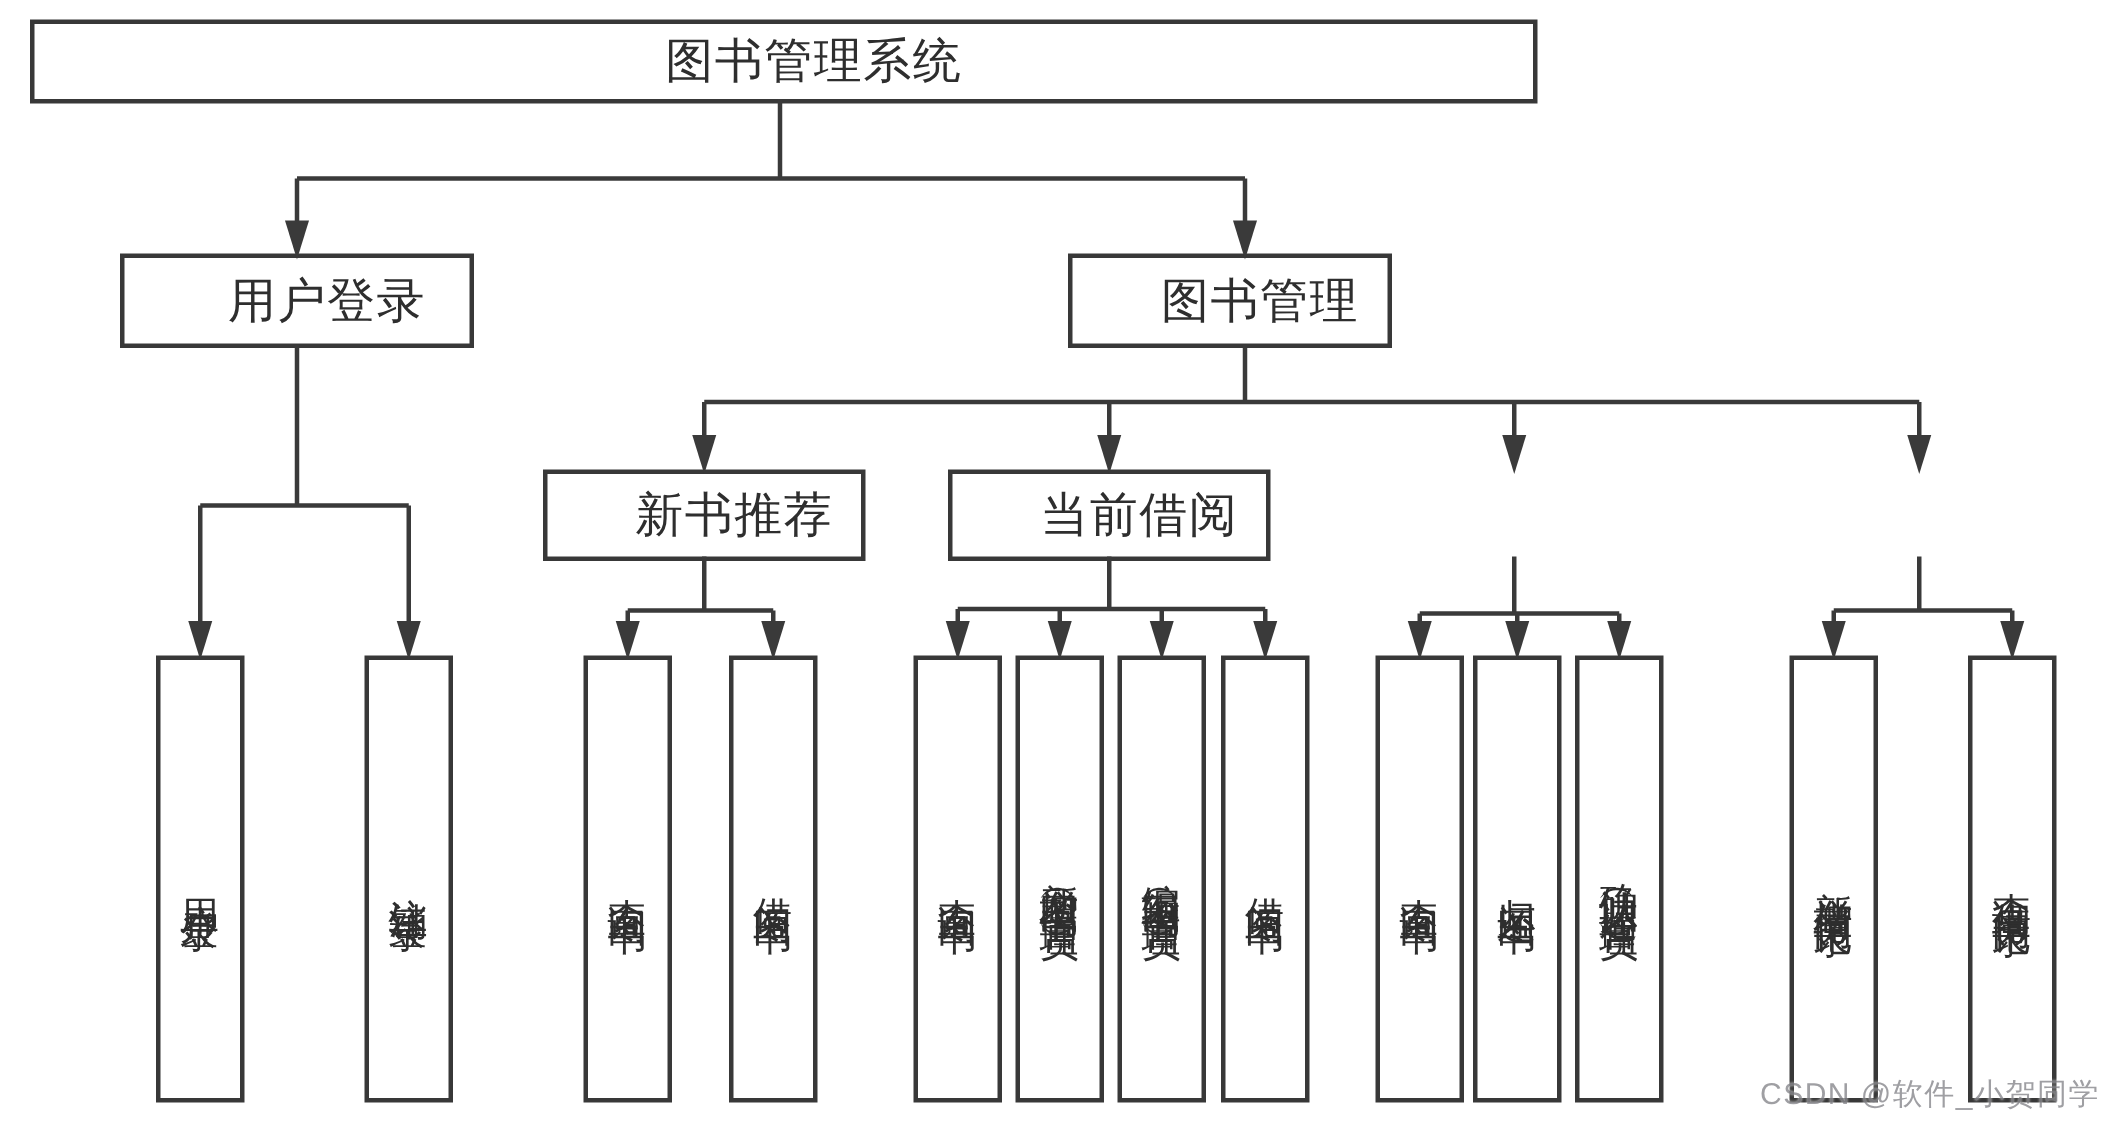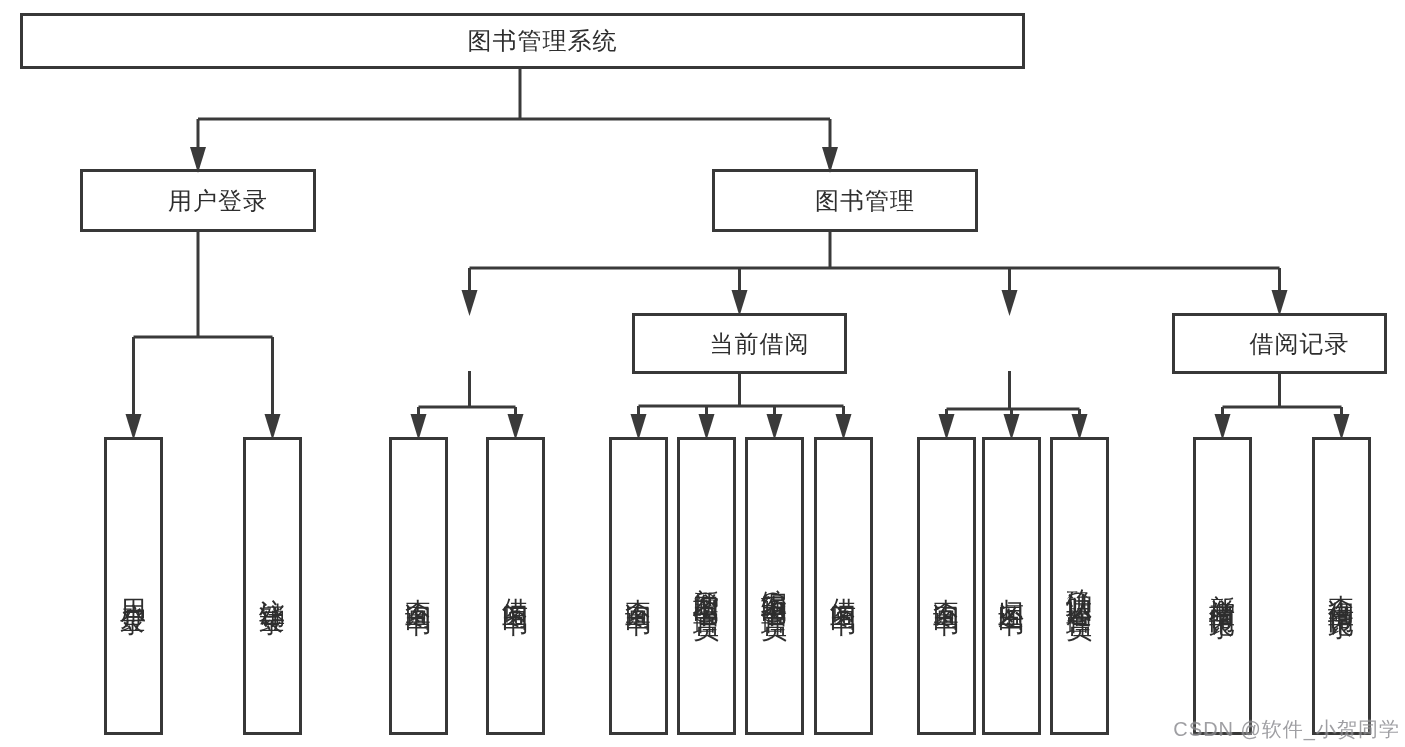--- a/index.html
+++ b/index.html
@@ -15,21 +15,21 @@
   svg.connectors{position:absolute;left:0;top:0;pointer-events:none;z-index:5;}
   .node{
     position:absolute;
     background:#ffffff;
     border:3px solid #383838;
     box-sizing:border-box;
     display:flex;align-items:center;justify-content:center;
     color:#2e2e2e;
     z-index:2;
   }
-  .node.h{font-size:24px;letter-spacing:1px;white-space:nowrap;padding-left:40px;}
+  .node.h{font-size:32px;letter-spacing:1px;white-space:nowrap;padding-left:40px;}
   .node.v{
     font-size:26px;
     writing-mode:vertical-rl;
     text-orientation:mixed;
     letter-spacing:4px;
     line-height:1;
   }
   .watermark{
     position:absolute;
     right:5px;bottom:4px;
@@ -114,29 +114,29 @@
     </g>
   </svg>
 
   <div class="node h" style="left:20px;top:13px;width:1005px;height:56px">
     <span>图书管理系统</span>
   </div>
 
   <div class="node h" style="left:80px;top:169px;width:236px;height:63px">
     <span>用户登录</span>
   </div>
-  <div class="node h" style="left:712px;top:169px;width:266px;height:63px">
+  <div class="node h" style="left:712px;top:169px;width:216px;height:63px">
     <span>图书管理</span>
   </div>
 
+  <div class="node h" style="left:362px;top:313px;width:215px;height:61px">
+    <span>新书推荐</span>
+  </div>
   <div class="node h" style="left:632px;top:313px;width:215px;height:61px">
     <span>当前借阅</span>
-  </div>
-  <div class="node h" style="left:1172px;top:313px;width:215px;height:61px">
-    <span>借阅记录</span>
   </div>
 
   <div class="node v" style="left:104px;top:437px;width:59px;height:298px">
     <span>用户登录</span>
   </div>
   <div class="node v" style="left:243px;top:437px;width:59px;height:298px">
     <span>注销登录</span>
   </div>
 
   <div class="node v" style="left:389px;top:437px;width:59px;height:298px">

